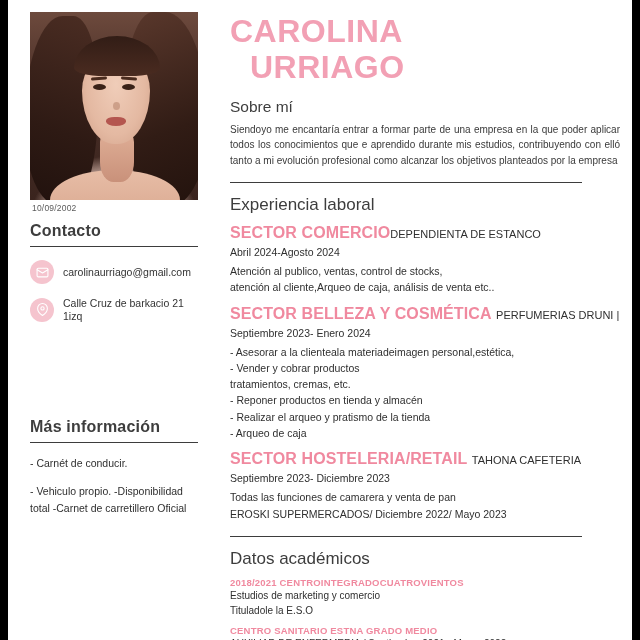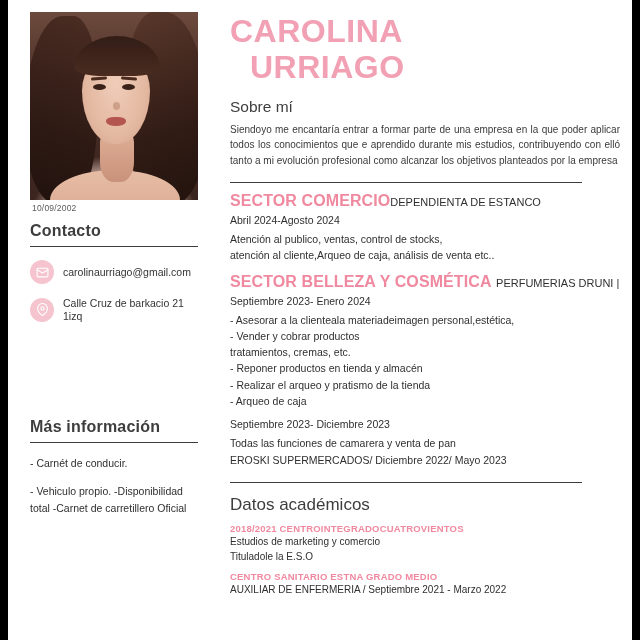--- a/index.html
+++ b/index.html
@@ -318,20 +318,21 @@
 
     <div class="name">
       <span>CAROLINA</span>
       <span class="l2">URRIAGO</span>
     </div>
 
     <div class="sec-h">Sobre mí</div>
     <div class="para">Siendoyo me encantaría entrar a formar parte de una empresa en la que poder aplicar todos los conocimientos que e aprendido durante mis estudios, contribuyendo con elló tanto a mi evolución profesional como alcanzar los objetivos planteados por la empresa</div>
 
     <div class="main-rule"></div>
+    <div class="sec-h big">Experiencia laboral</div>
 
     <div class="job">
       <div>
         <span class="pink-cap">SECTOR COMERCIO</span><span class="job-title">DEPENDIENTA DE ESTANCO</span>
       </div>
       <div class="job-dates">Abril 2024-Agosto 2024</div>
       <div class="job-body">
         <span class="ln">Atención al publico, ventas, control de stocks,</span>
         <span class="ln">atención al cliente,Arqueo de caja, análisis de venta etc..</span>
       </div>
@@ -347,20 +348,24 @@
         <span class="ln">- Asesorar a la clienteala materiadeimagen personal,estética,</span>
         <span class="ln">- Vender y cobrar productos</span>
         <span class="ln">tratamientos, cremas, etc.</span>
         <span class="ln">- Reponer productos en tienda y almacén</span>
         <span class="ln">- Realizar el arqueo y pratismo de la tienda</span>
         <span class="ln">- Arqueo de caja</span>
       </div>
     </div>
 
     <div class="job">
+      <div>
+        <span class="pink-cap">SECTOR HOSTELERIA/RETAIL</span>
+        <span class="job-title">TAHONA CAFETERIA</span>
+      </div>
       <div class="job-dates">Septiembre 2023- Diciembre 2023</div>
       <div class="job-body">
         <span class="ln">Todas las funciones de camarera y venta de pan</span>
         <span class="ln">EROSKI SUPERMERCADOS/ Diciembre 2022/ Mayo 2023</span>
       </div>
     </div>
 
     <div class="main-rule"></div>
     <div class="sec-h big">Datos académicos</div>
 

